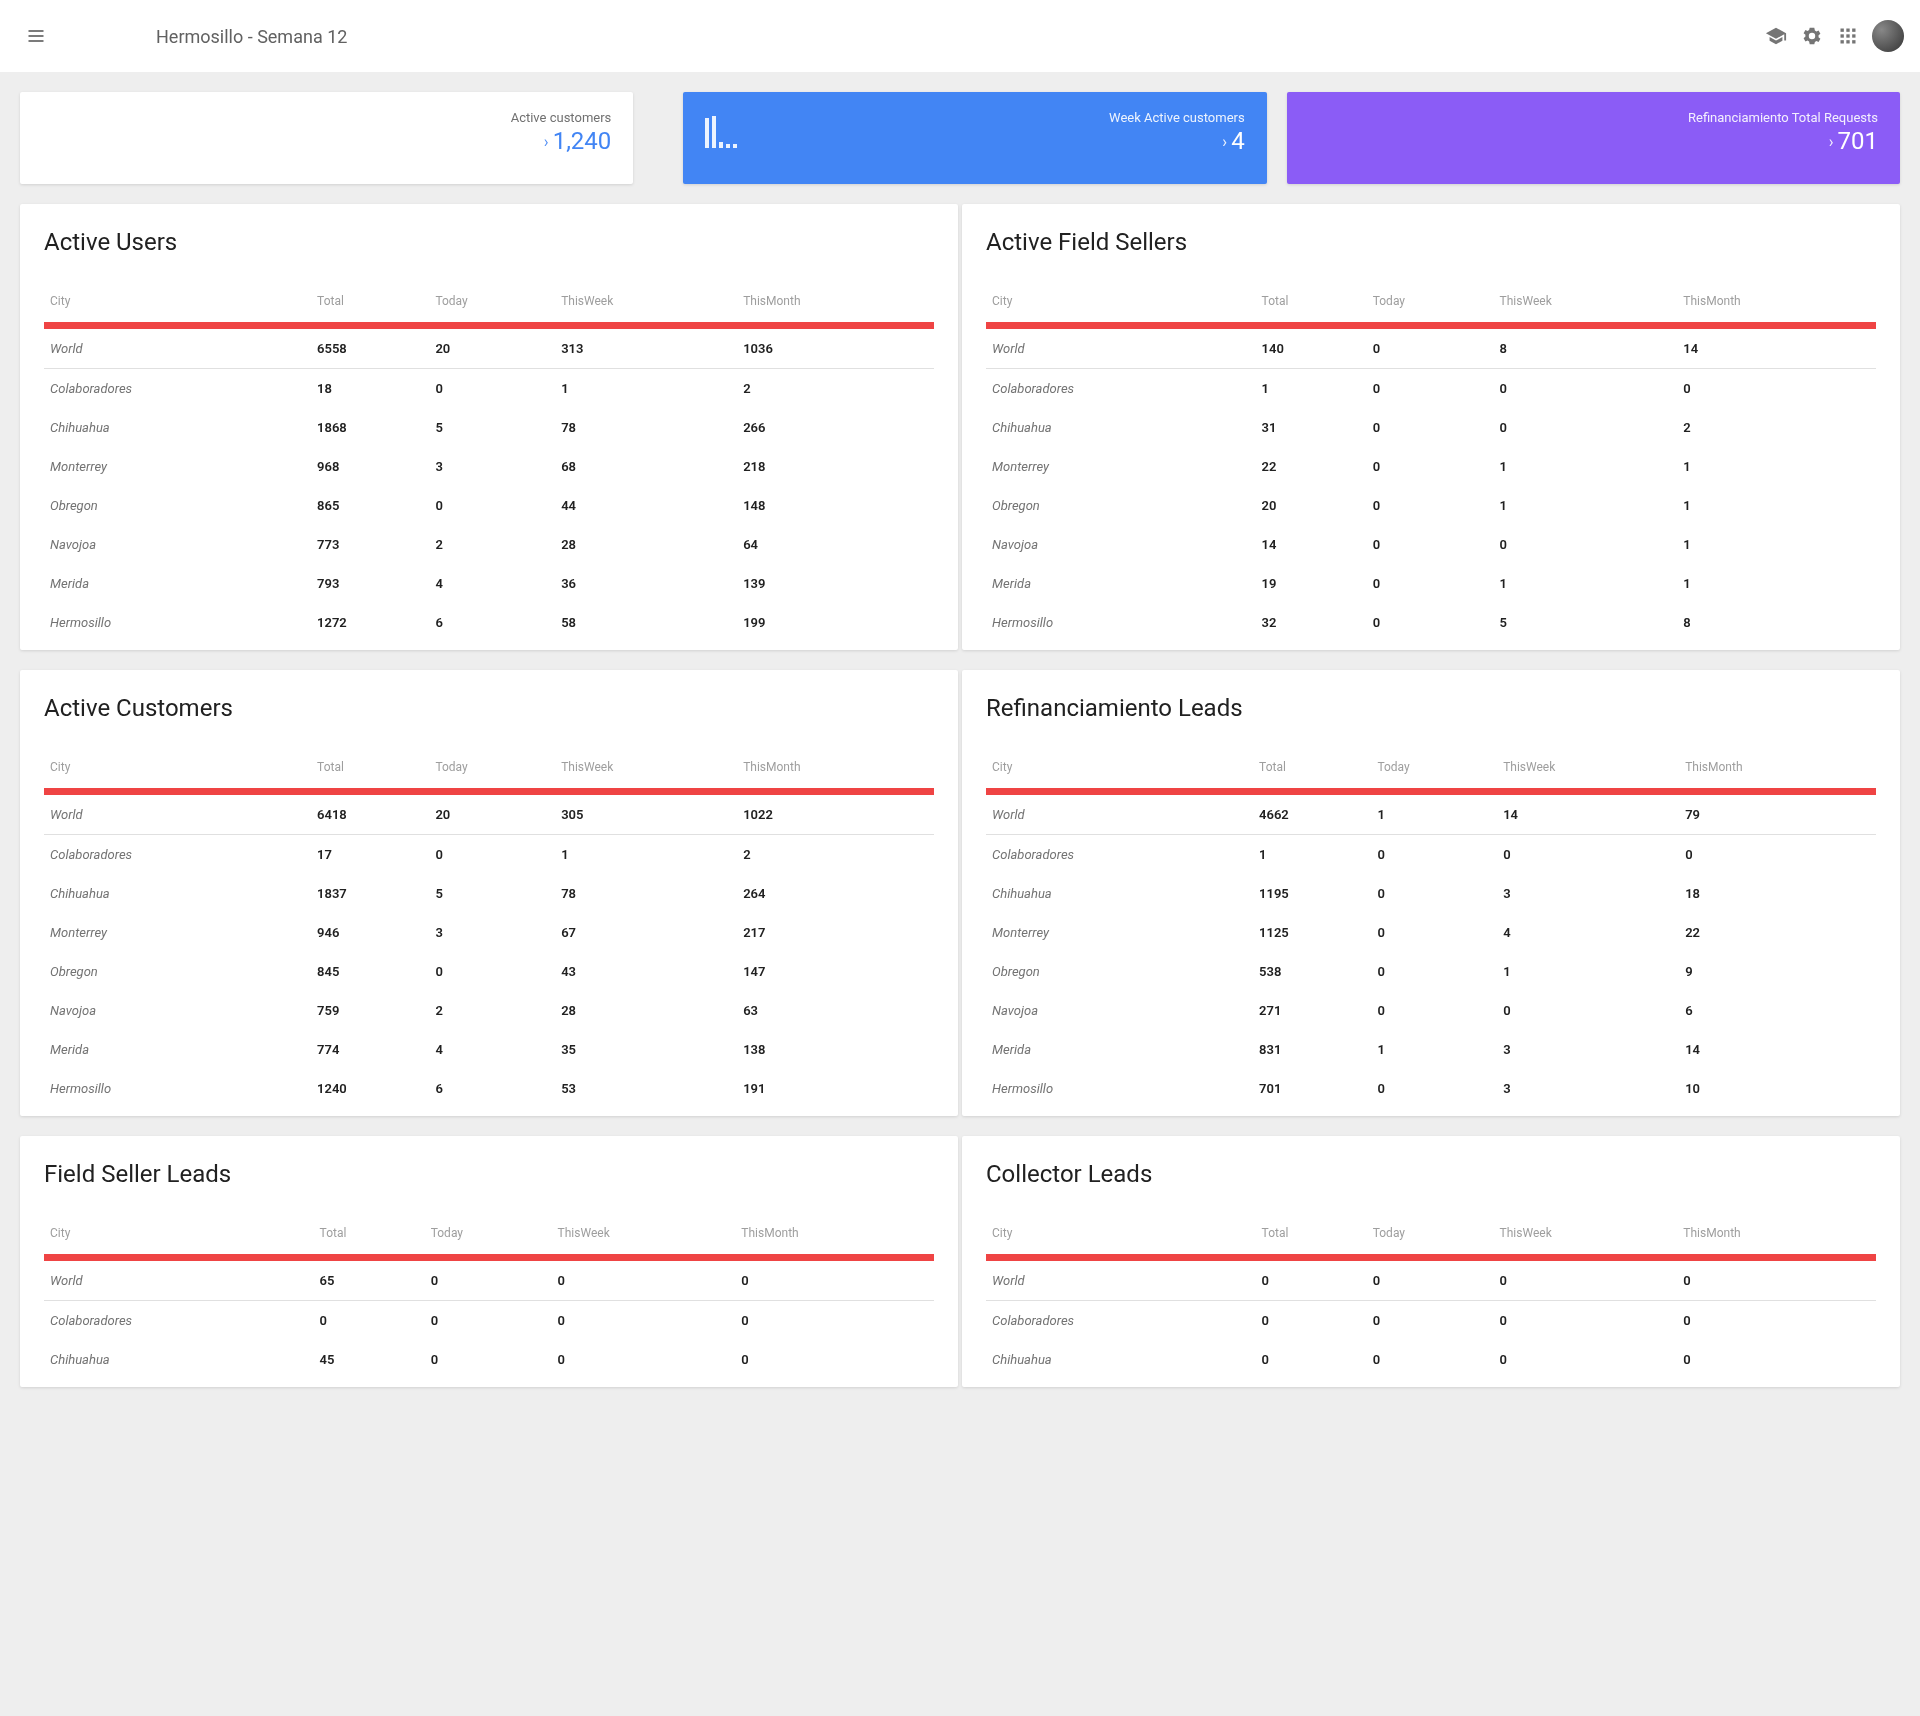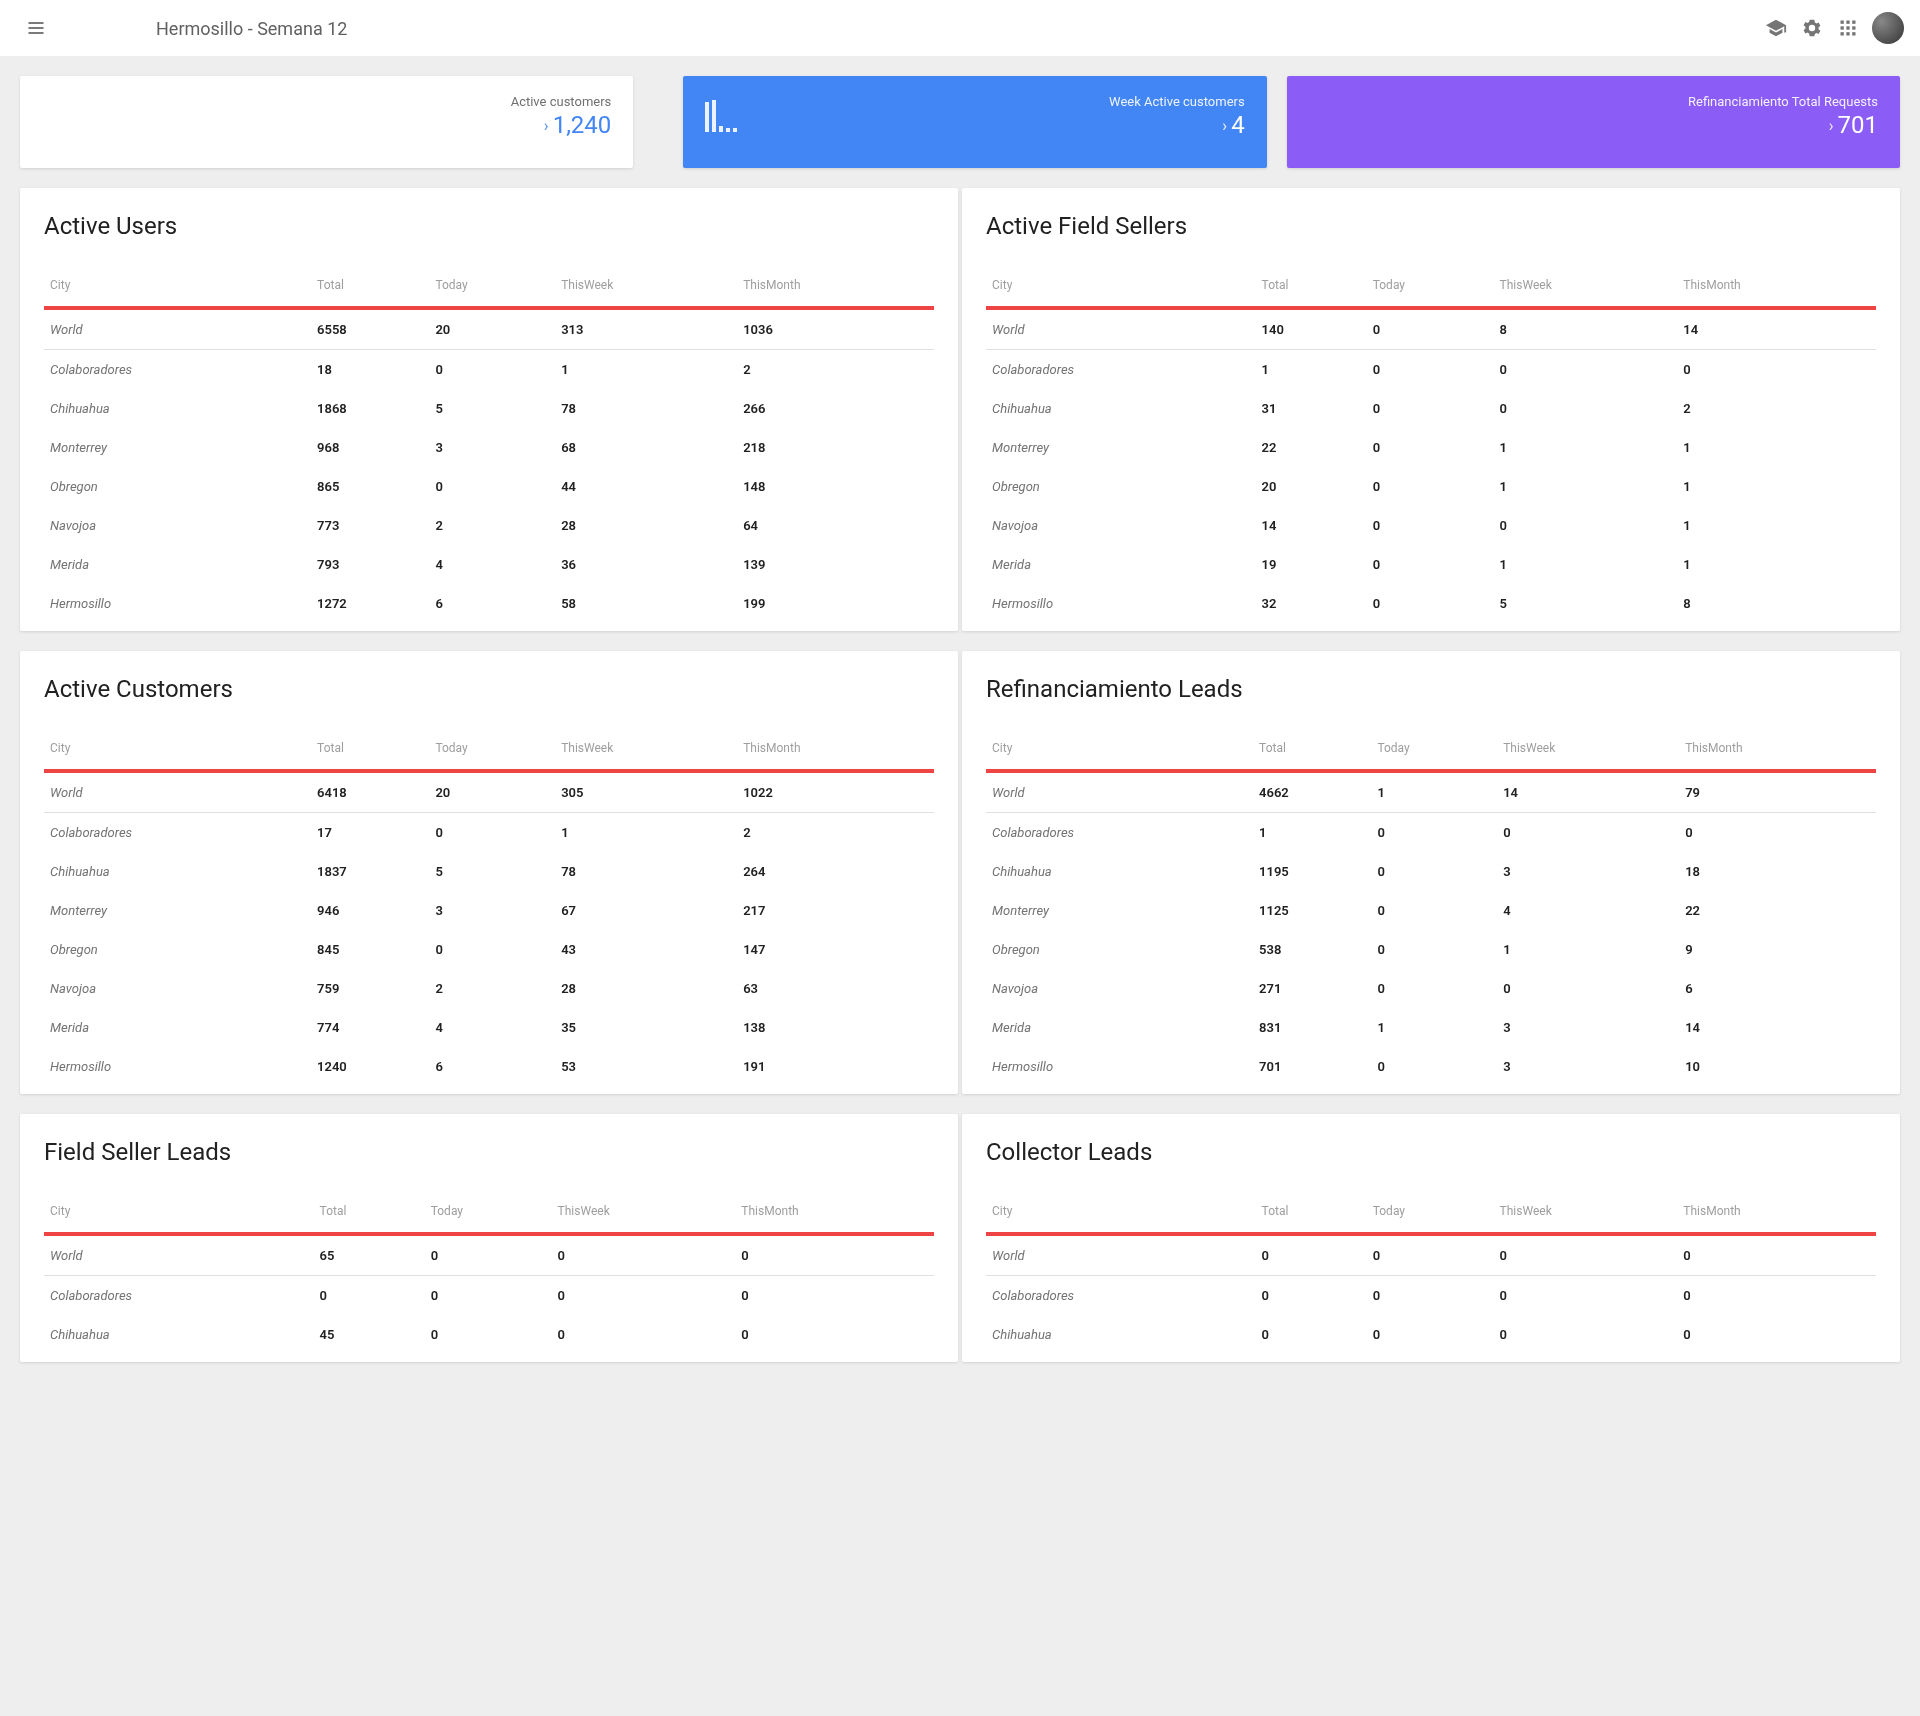--- a/index.html
+++ b/index.html
@@ -4,21 +4,21 @@
 <style>
   * { box-sizing: border-box; margin: 0; padding: 0; }
   body {
     font-family: -apple-system, BlinkMacSystemFont, "Segoe UI", Roboto, Helvetica, Arial, sans-serif;
     background: #eeeeee;
     color: #212121;
     font-size: 14px;
   }
   .topbar {
     background: #ffffff;
-    height: 56px;
+    height: 72px;
     display: flex;
     align-items: center;
     padding: 0 16px;
     position: relative;
   }
   .menu-btn {
     width: 40px; height: 40px;
     display: flex; align-items: center; justify-content: center;
     cursor: pointer; color: #616161;
     border-radius: 50%;
@@ -86,21 +86,21 @@
     color: #212121;
     margin-bottom: 28px;
   }
   table { width: 100%; border-collapse: collapse; }
   thead th {
     text-align: left;
     font-size: 12px;
     font-weight: 400;
     color: #9e9e9e;
     padding: 10px 6px 14px 6px;
-    border-bottom: 4px solid #ef4444;
+    border-bottom: 7px solid #ef4444;
   }
   tbody td {
     font-size: 13px;
     color: #212121;
     padding: 12px 6px;
     font-weight: 600;
   }
   tbody tr:first-child td { border-bottom: 1px solid #e0e0e0; }
   tbody td:first-child { font-weight: 400; color:#737373;font-style:italic; }
   svg { display:block; }

